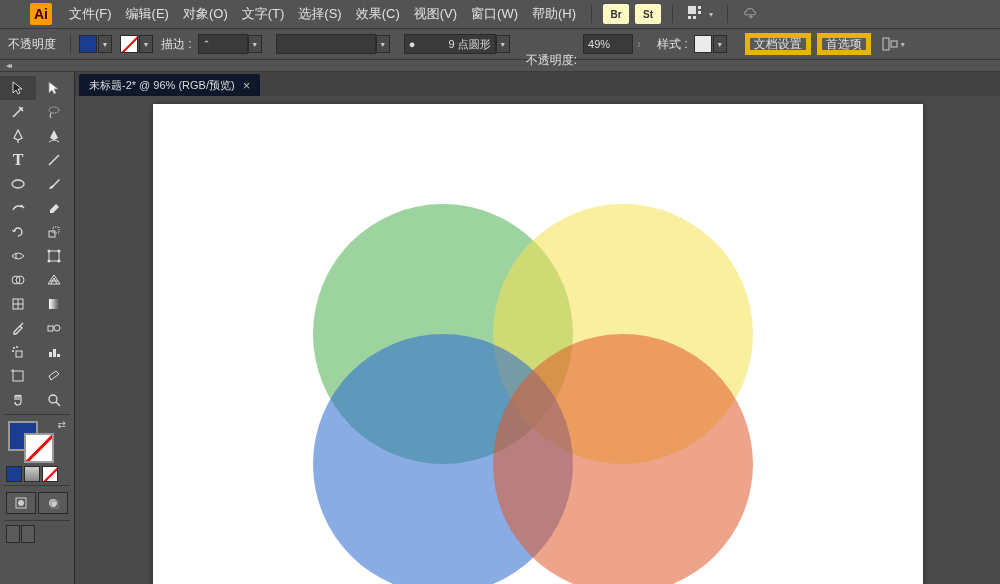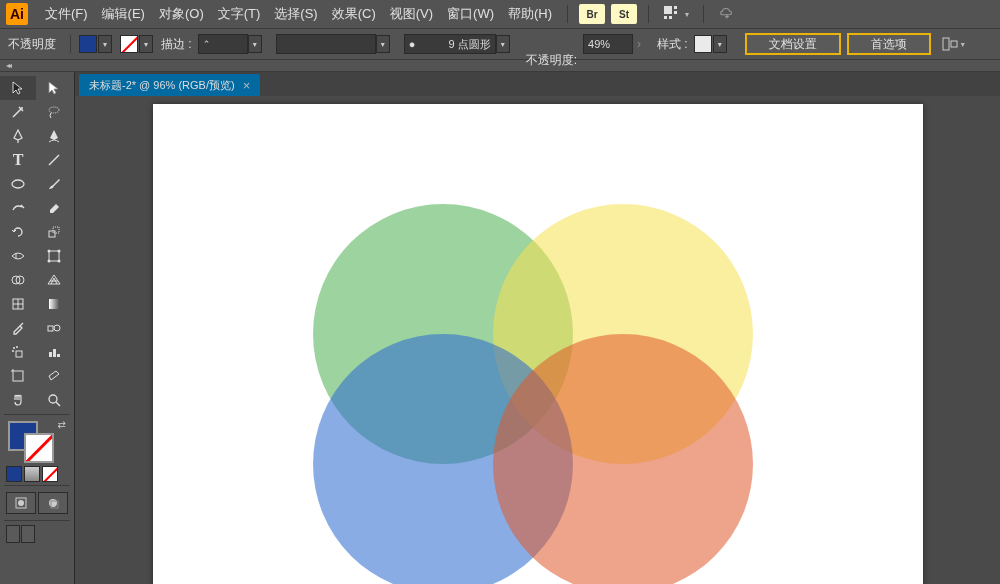--- a/index.html
+++ b/index.html
@@ -1,38 +1,38 @@
 <!DOCTYPE html>
 <html><head>
 <meta charset="utf-8">
 <style>
 * { margin: 0; padding: 0; box-sizing: border-box; font-family: "Microsoft YaHei", Arial, sans-serif; }
 body { width: 1000px; height: 584px; background: #535353; overflow: hidden; color: #e0e0e0; font-size: 12px; position: relative; }
 
 
 .menubar { height: 28px; background: #535353; display: flex; align-items: center; padding-left: 6px; }
-.app-logo { width: 22px; height: 22px; background: #ff9a00; color: #330000; font-weight: bold; display: flex; align-items: center; justify-content: center; font-size: 14px; margin-right: 10px; border-radius: 2px; }
+.app-logo { width: 22px; height: 22px; background: #ff9a00; color: #330000; font-weight: bold; display: flex; align-items: center; justify-content: center; font-size: 14px; margin-right: 10px; border-radius: 2px; margin-left: 24px; }
 .menu-item { color: #e0e0e0; padding: 0 7px; cursor: pointer; line-height: 28px; font-size: 13px; }
 .menu-sep { width: 1px; height: 18px; background: #3a3a3a; margin: 0 8px; }
 .menu-icon-box { width: 26px; height: 20px; background: #fef9c3; color: #333; display: flex; align-items: center; justify-content: center; margin: 0 3px; font-size: 10px; font-weight: bold; border-radius: 2px; }
 .dropdown-arrow { font-size: 8px; color: #bbb; margin-left: 2px; }
 
 
 .controlbar { height: 32px; background: #535353; border-top: 1px solid #3a3a3a; border-bottom: 1px solid #3a3a3a; display: flex; align-items: center; padding: 0 8px; }
 .ctrl-label { color: #e0e0e0; font-size: 12px; margin-right: 6px; white-space: nowrap; }
 .swatch { width: 18px; height: 18px; border: 1px solid #2a2a2a; margin-right: 1px; }
 .swatch.fill { background: #1a3d8f; }
 .swatch.none { background: #fff; position: relative; overflow: hidden; }
 .swatch.none::after { content: ""; position: absolute; width: 28px; height: 2px; background: #ff0000; top: 8px; left: -5px; transform: rotate(-45deg); }
 .swatch.white { background: #eaeaea; }
 .drop-btn { width: 14px; height: 18px; background: #4a4a4a; border: 1px solid #2a2a2a; display: flex; align-items: center; justify-content: center; font-size: 8px; color: #ccc; margin-right: 8px; }
 .input-field { height: 20px; background: #3a3a3a; border: 1px solid #2a2a2a; padding: 0 4px; color: #ddd; font-size: 11px; display: flex; align-items: center; }
 .input-field.w50 { width: 50px; }
 .input-field.w100 { width: 100px; }
-.btn { height: 22px; background: #5a5a5a; border: 2px solid #eab308; padding: 0 22px; color: #e0e0e0; font-size: 12px; display: flex; align-items: center; cursor: pointer; }
+.btn { height: 22px; background: #5a5a5a; border: 5px solid #eab308; padding: 0 4px; color: #e0e0e0; font-size: 12px; display: flex; align-items: center; cursor: pointer; }
 .nav-arrow { color: #888; font-size: 12px; margin: 0 4px; cursor: pointer; }
 
 
 .collapse-bar { height: 12px; background: #535353; border-bottom: 1px solid #3a3a3a; display: flex; align-items: center; padding-left: 6px; }
 .collapse-arrows { font-size: 8px; color: #bbb; letter-spacing: -2px; }
 
 
 .main-area { display: flex; height: calc(584px - 28px - 32px - 12px); }
 
 
@@ -53,21 +53,21 @@
 .small-swatch.c3 { background: #fff; position: relative; overflow: hidden; }
 .small-swatch.c3::after { content:""; position:absolute; width:24px; height:2px; background:#f00; top:7px; left:-4px; transform:rotate(-45deg); }
 .mode-row { display: flex; padding: 4px 6px; gap: 2px; }
 .mode-row .tool-cell { width: 30px; height: 22px; border: 1px solid #2a2a2a; background: #5a5a5a; }
 .view-row { display: flex; padding: 2px 6px; gap: 1px; }
 .view-row .vcell { width: 14px; height: 18px; background: #5a5a5a; border: 1px solid #2a2a2a; }
 
 
 .canvas-area { flex: 1; background: #4a4a4a; position: relative; overflow: hidden; }
 .tab-bar { height: 24px; background: #424242; display: flex; align-items: flex-end; padding-left: 4px; }
-.tab { height: 22px; background: #0369a1; padding: 0 10px; display: flex; align-items: center; font-size: 11px; color: #ddd; gap: 8px; cursor: pointer; border-top-left-radius: 2px; border-top-right-radius: 2px;}
+.tab { height: 22px; background: #0f172a; padding: 0 10px; display: flex; align-items: center; font-size: 11px; color: #ddd; gap: 8px; cursor: pointer; border-top-left-radius: 2px; border-top-right-radius: 2px;}
 .tab .close-x { font-size: 13px; color: #bbb; cursor: pointer; }
 .canvas-wrap { position: absolute; top: 24px; left: 0; right: 0; bottom: 0; background: #4a4a4a; display: flex; justify-content: center; padding-top: 8px;}
 .artboard { width: 770px; height: 600px; background: #fff; box-shadow: 0 0 6px rgba(0,0,0,0.4); position: relative; }
 
 
 .icon-svg { width: 18px; height: 18px; }
 </style>
 </head>
 <body>
 

